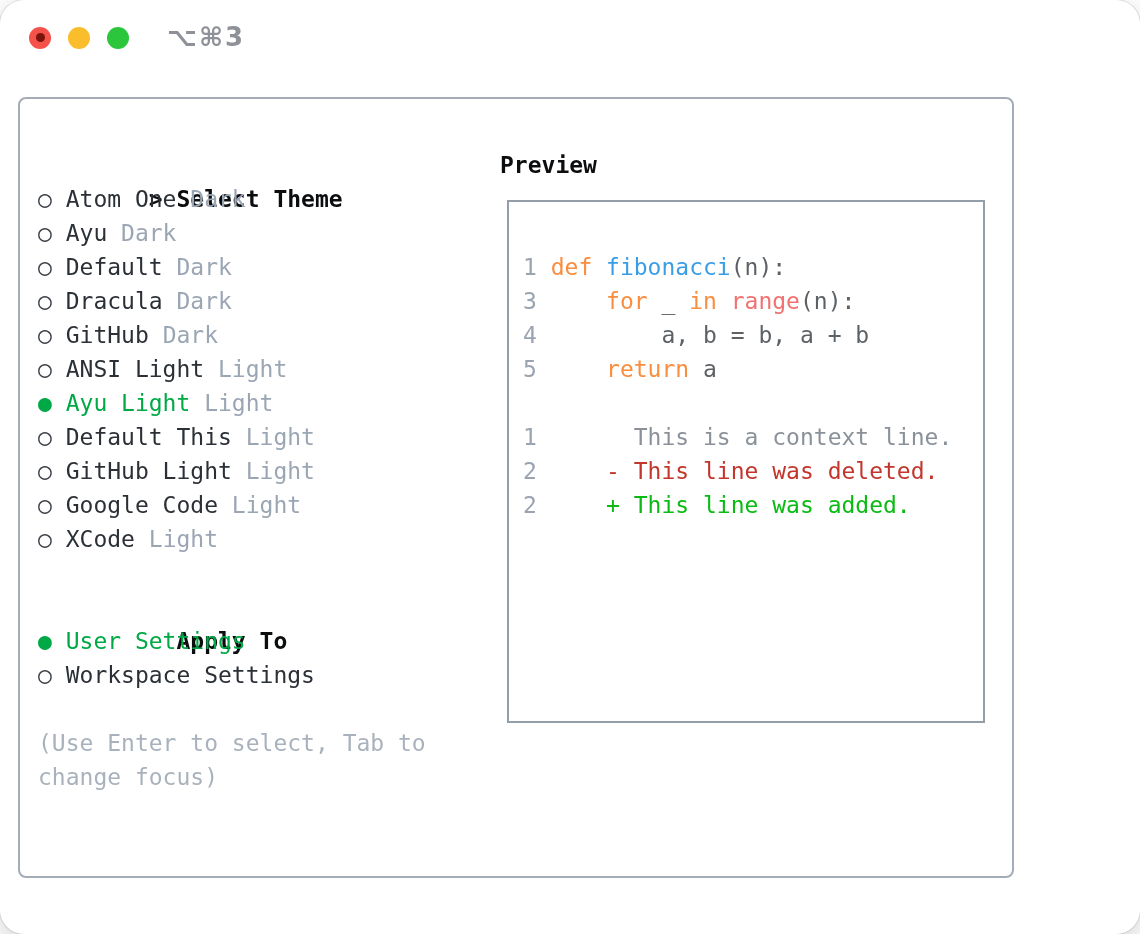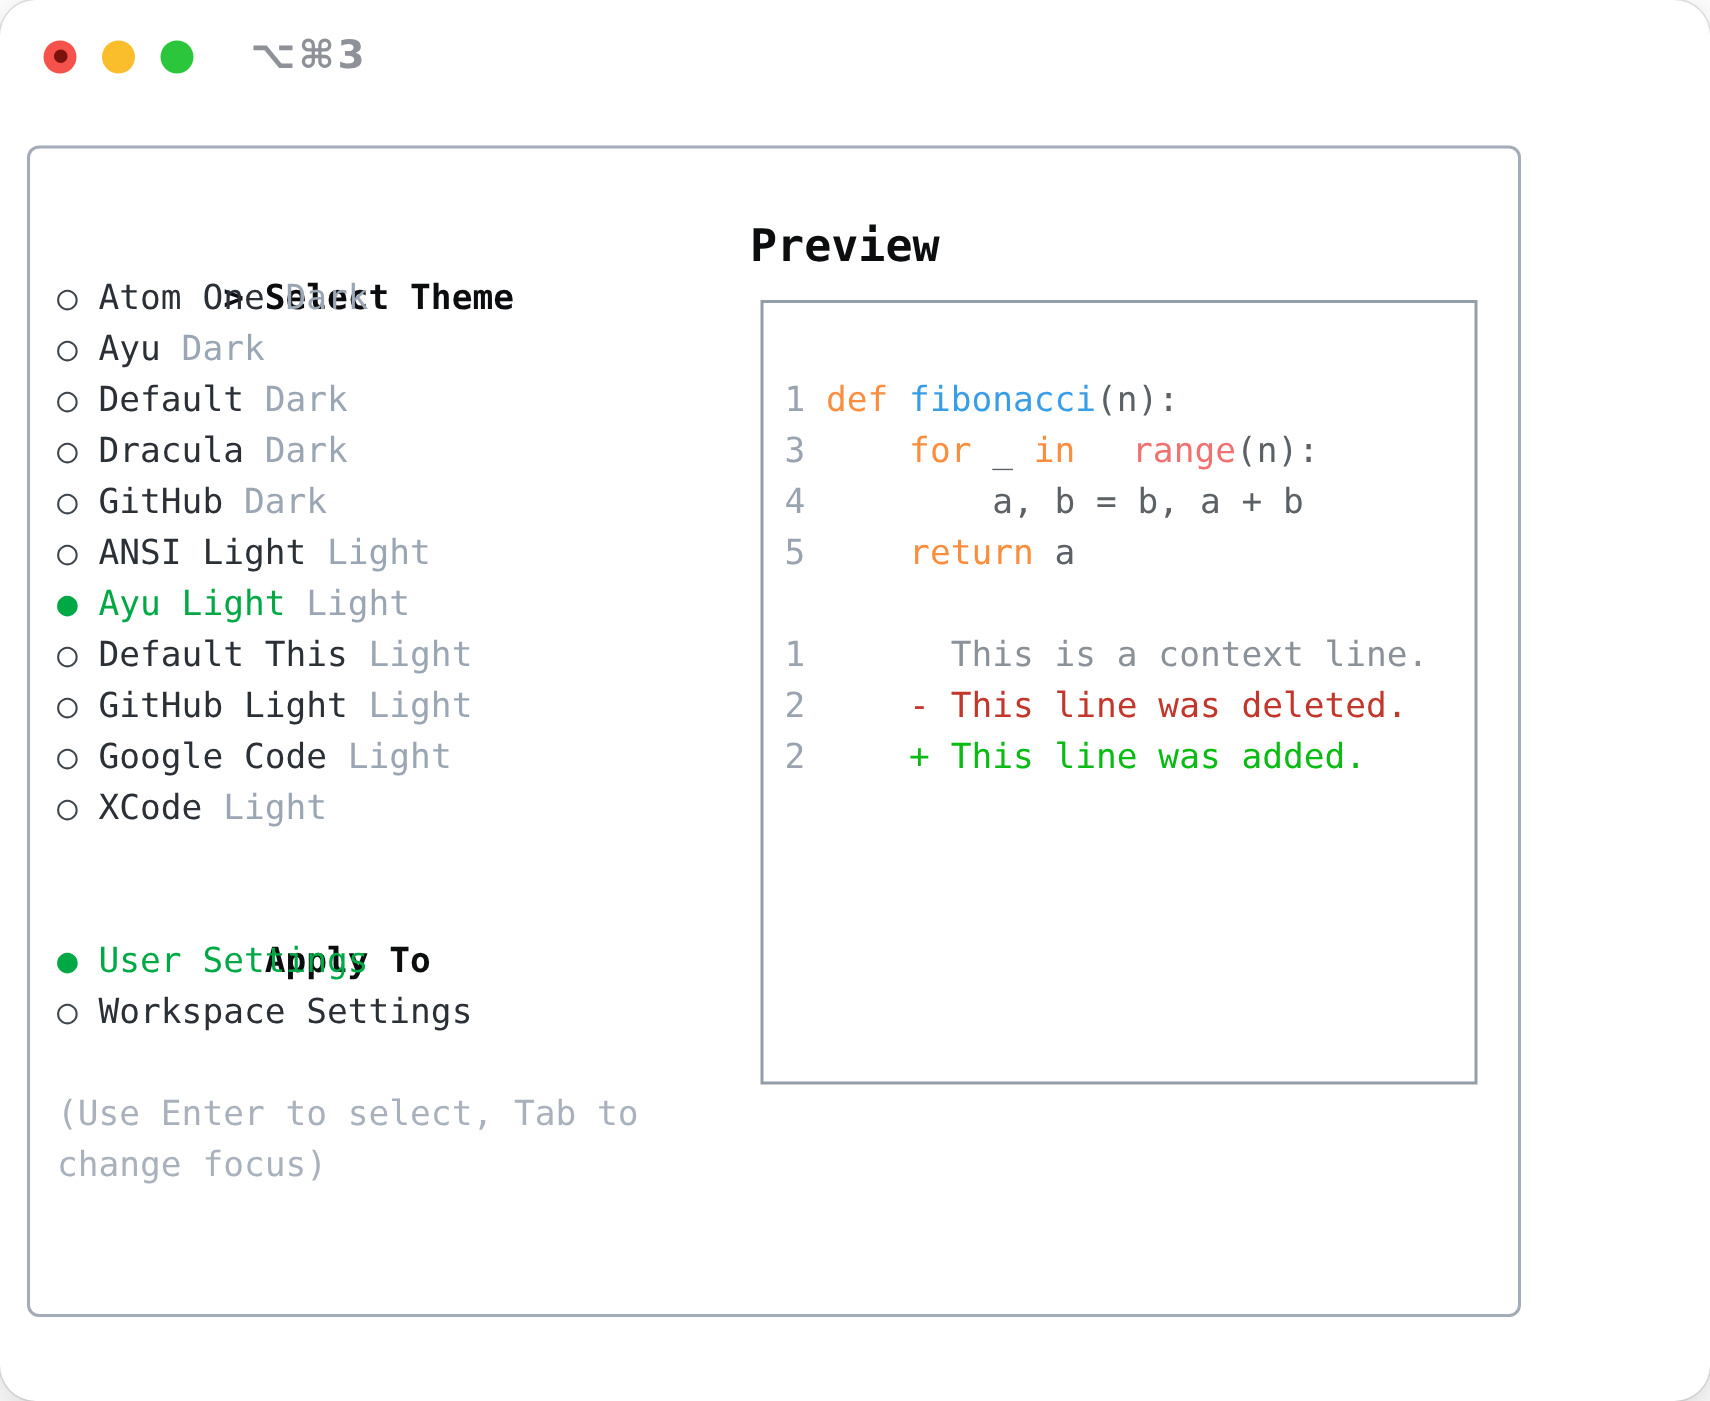--- a/index.html
+++ b/index.html
@@ -39,32 +39,32 @@
   .row .bullet{display:inline-block;width:2ch;color:#3f454c;}
   .row .bullet.sel{color:var(--accent-selected);}
   .row .bullet.caret{color:var(--heading);font-weight:700;}
   .row .hdr{color:var(--heading);font-weight:700;}
   .row .name{color:var(--text);}
   .row.selected .name{color:var(--accent-selected);}
   .row .suffix{color:var(--suffix);}
   .row.spacer{height:34px;}
   .hint-line{color:var(--muted);}
 
-  .preview-label{height:34px;line-height:34px;font-size:30px;font-weight:700;
+  .preview-label{height:34px;line-height:34px;font-size:23px;font-weight:700;
                  color:var(--heading);white-space:pre;}
   .preview-box{margin-top:18px;margin-left:7px;width:478px;height:523px;
                border:2px solid #939ea9;background:#fff;overflow:hidden;}
   .code{padding:48px 0 0 14px;}
   .cline{height:34px;line-height:34px;white-space:pre;font-size:23px;}
   .gutter{display:inline-block;width:2ch;color:var(--line-number);}
   .seg-plain{color:var(--code-text);}
   .seg-keyword{color:var(--keyword);}
   .seg-function{color:var(--function);}
   .seg-number{color:var(--number);}
-  .seg-builtin{color:var(--builtin);margin-left:24px;}
+  .seg-builtin{color:var(--builtin);}
   .seg-context{color:var(--context-line);}
   .seg-deleted{color:var(--deleted);}
   .seg-added{color:var(--added);}
 </style>
 </head>
 <body>
 
 <div class="window">
   <div class="titlebar">
     <button class="tl red"></button>

